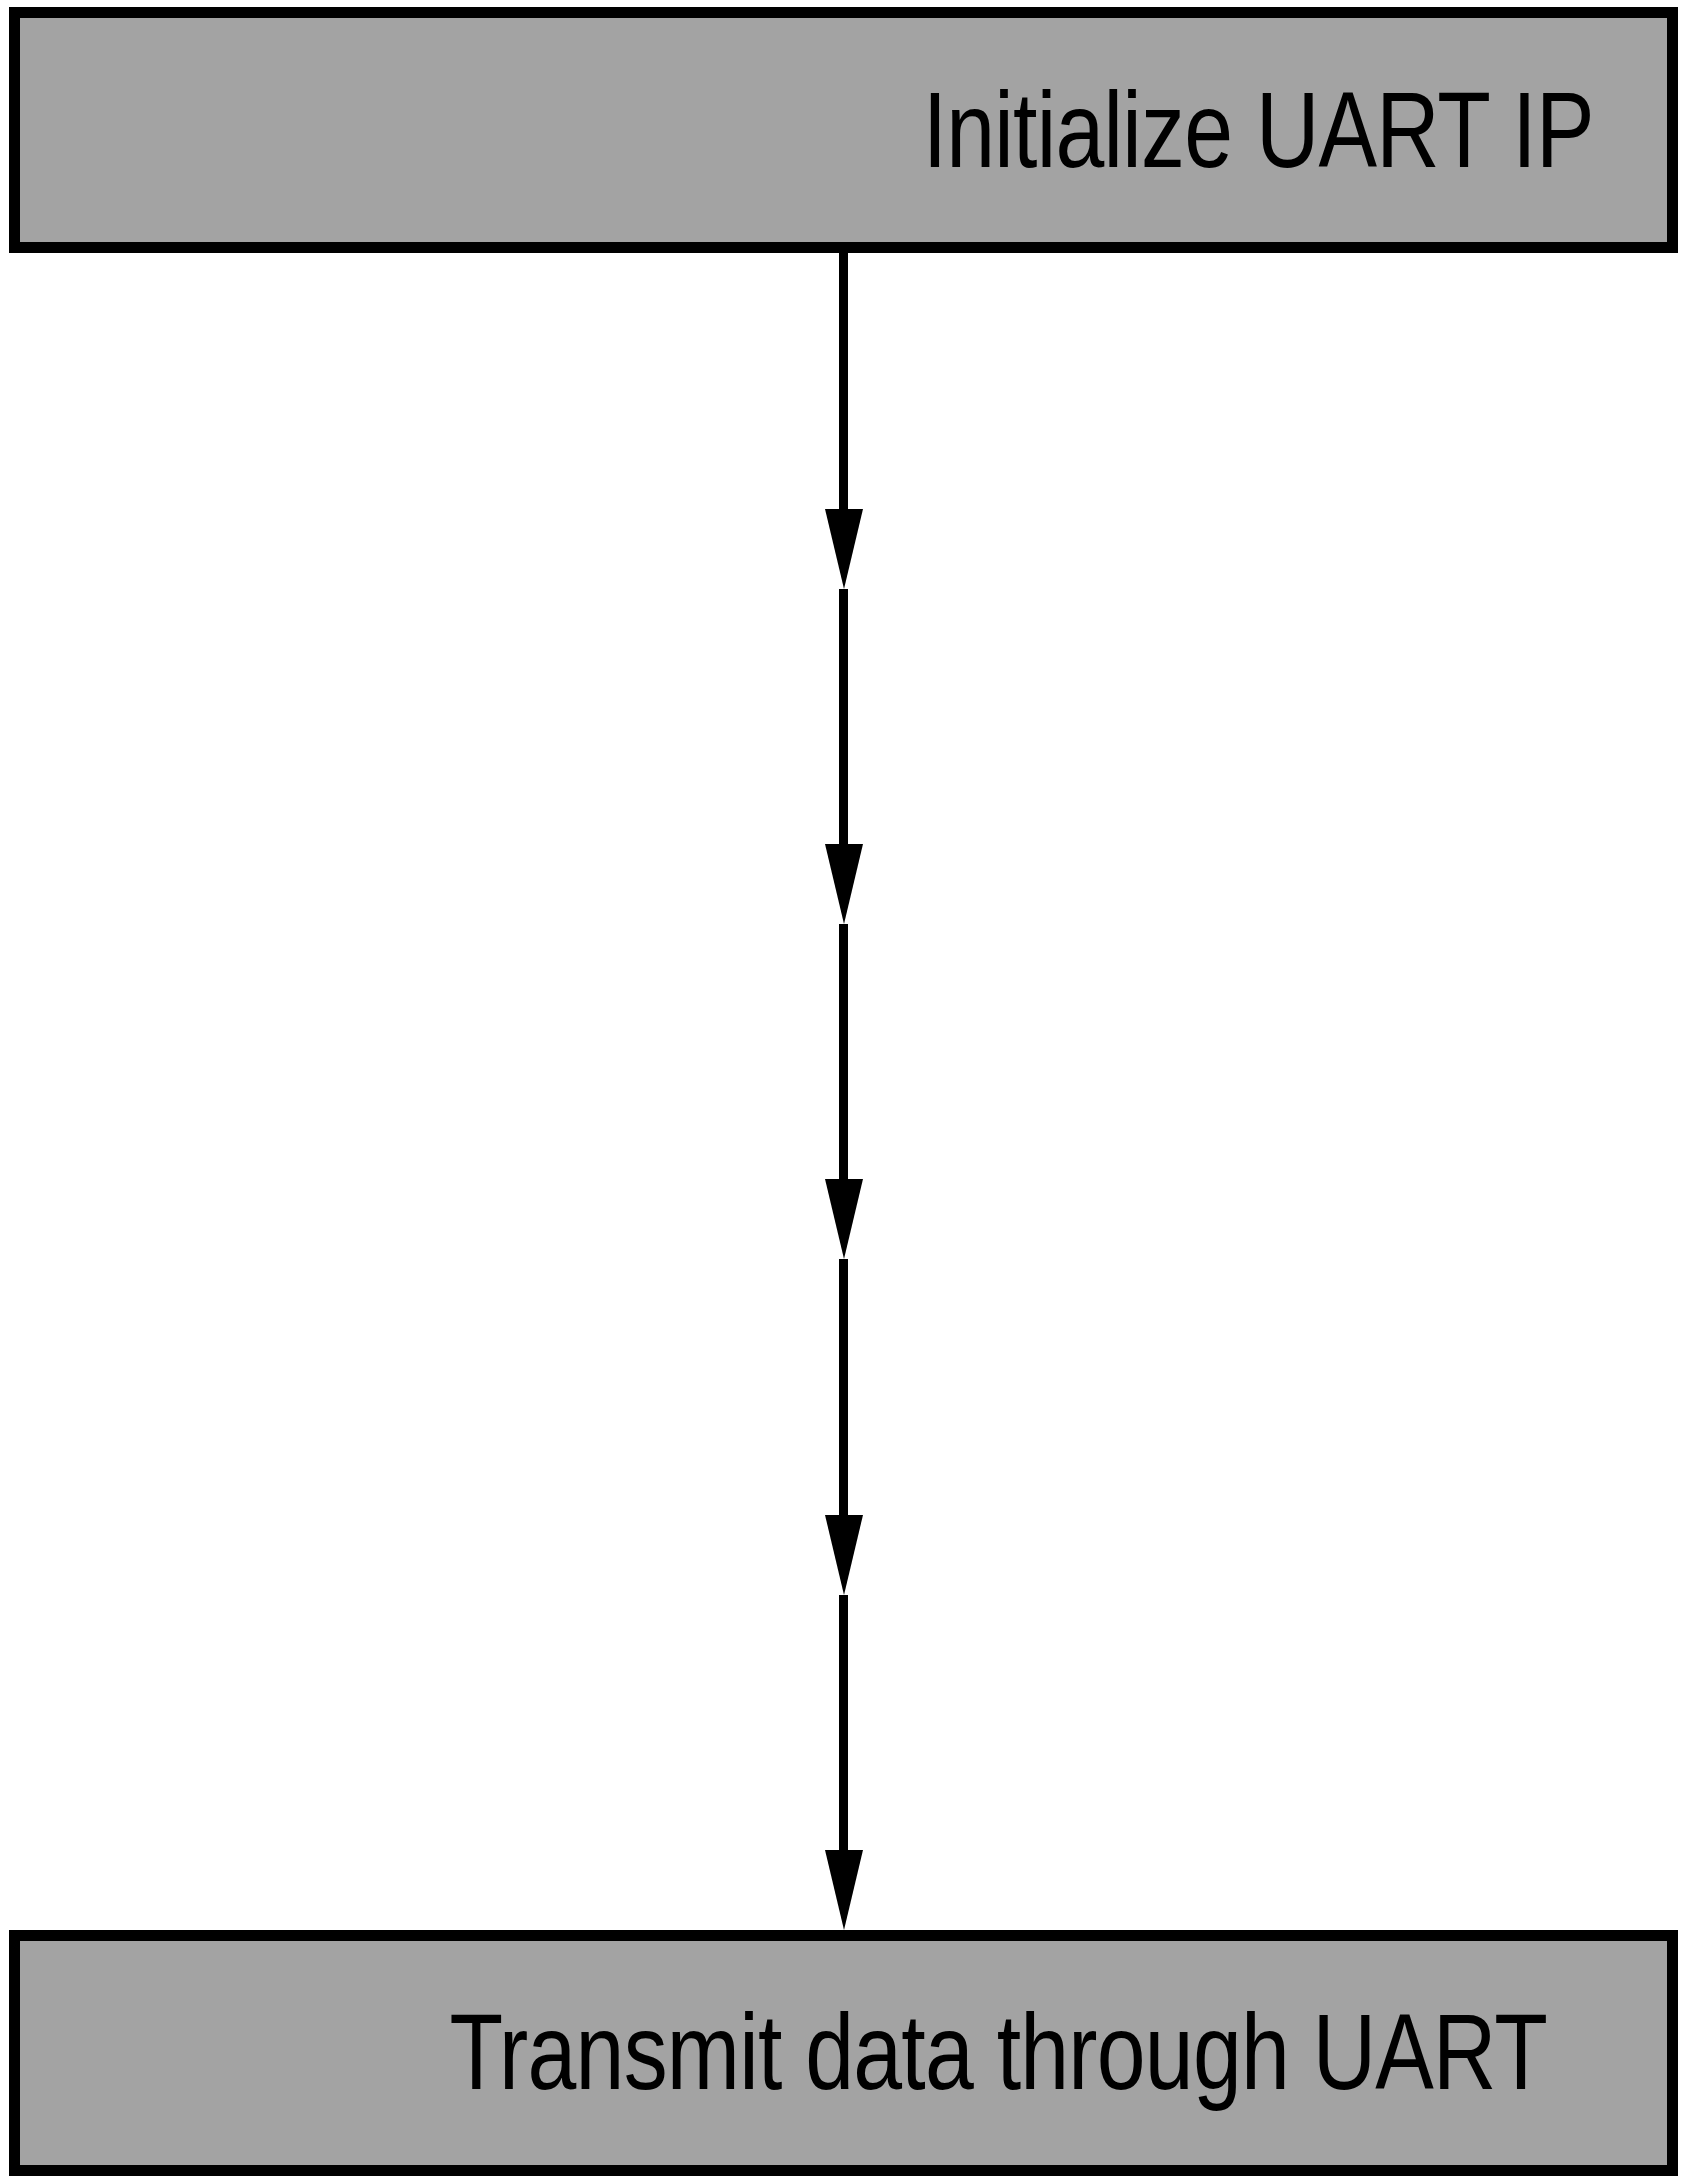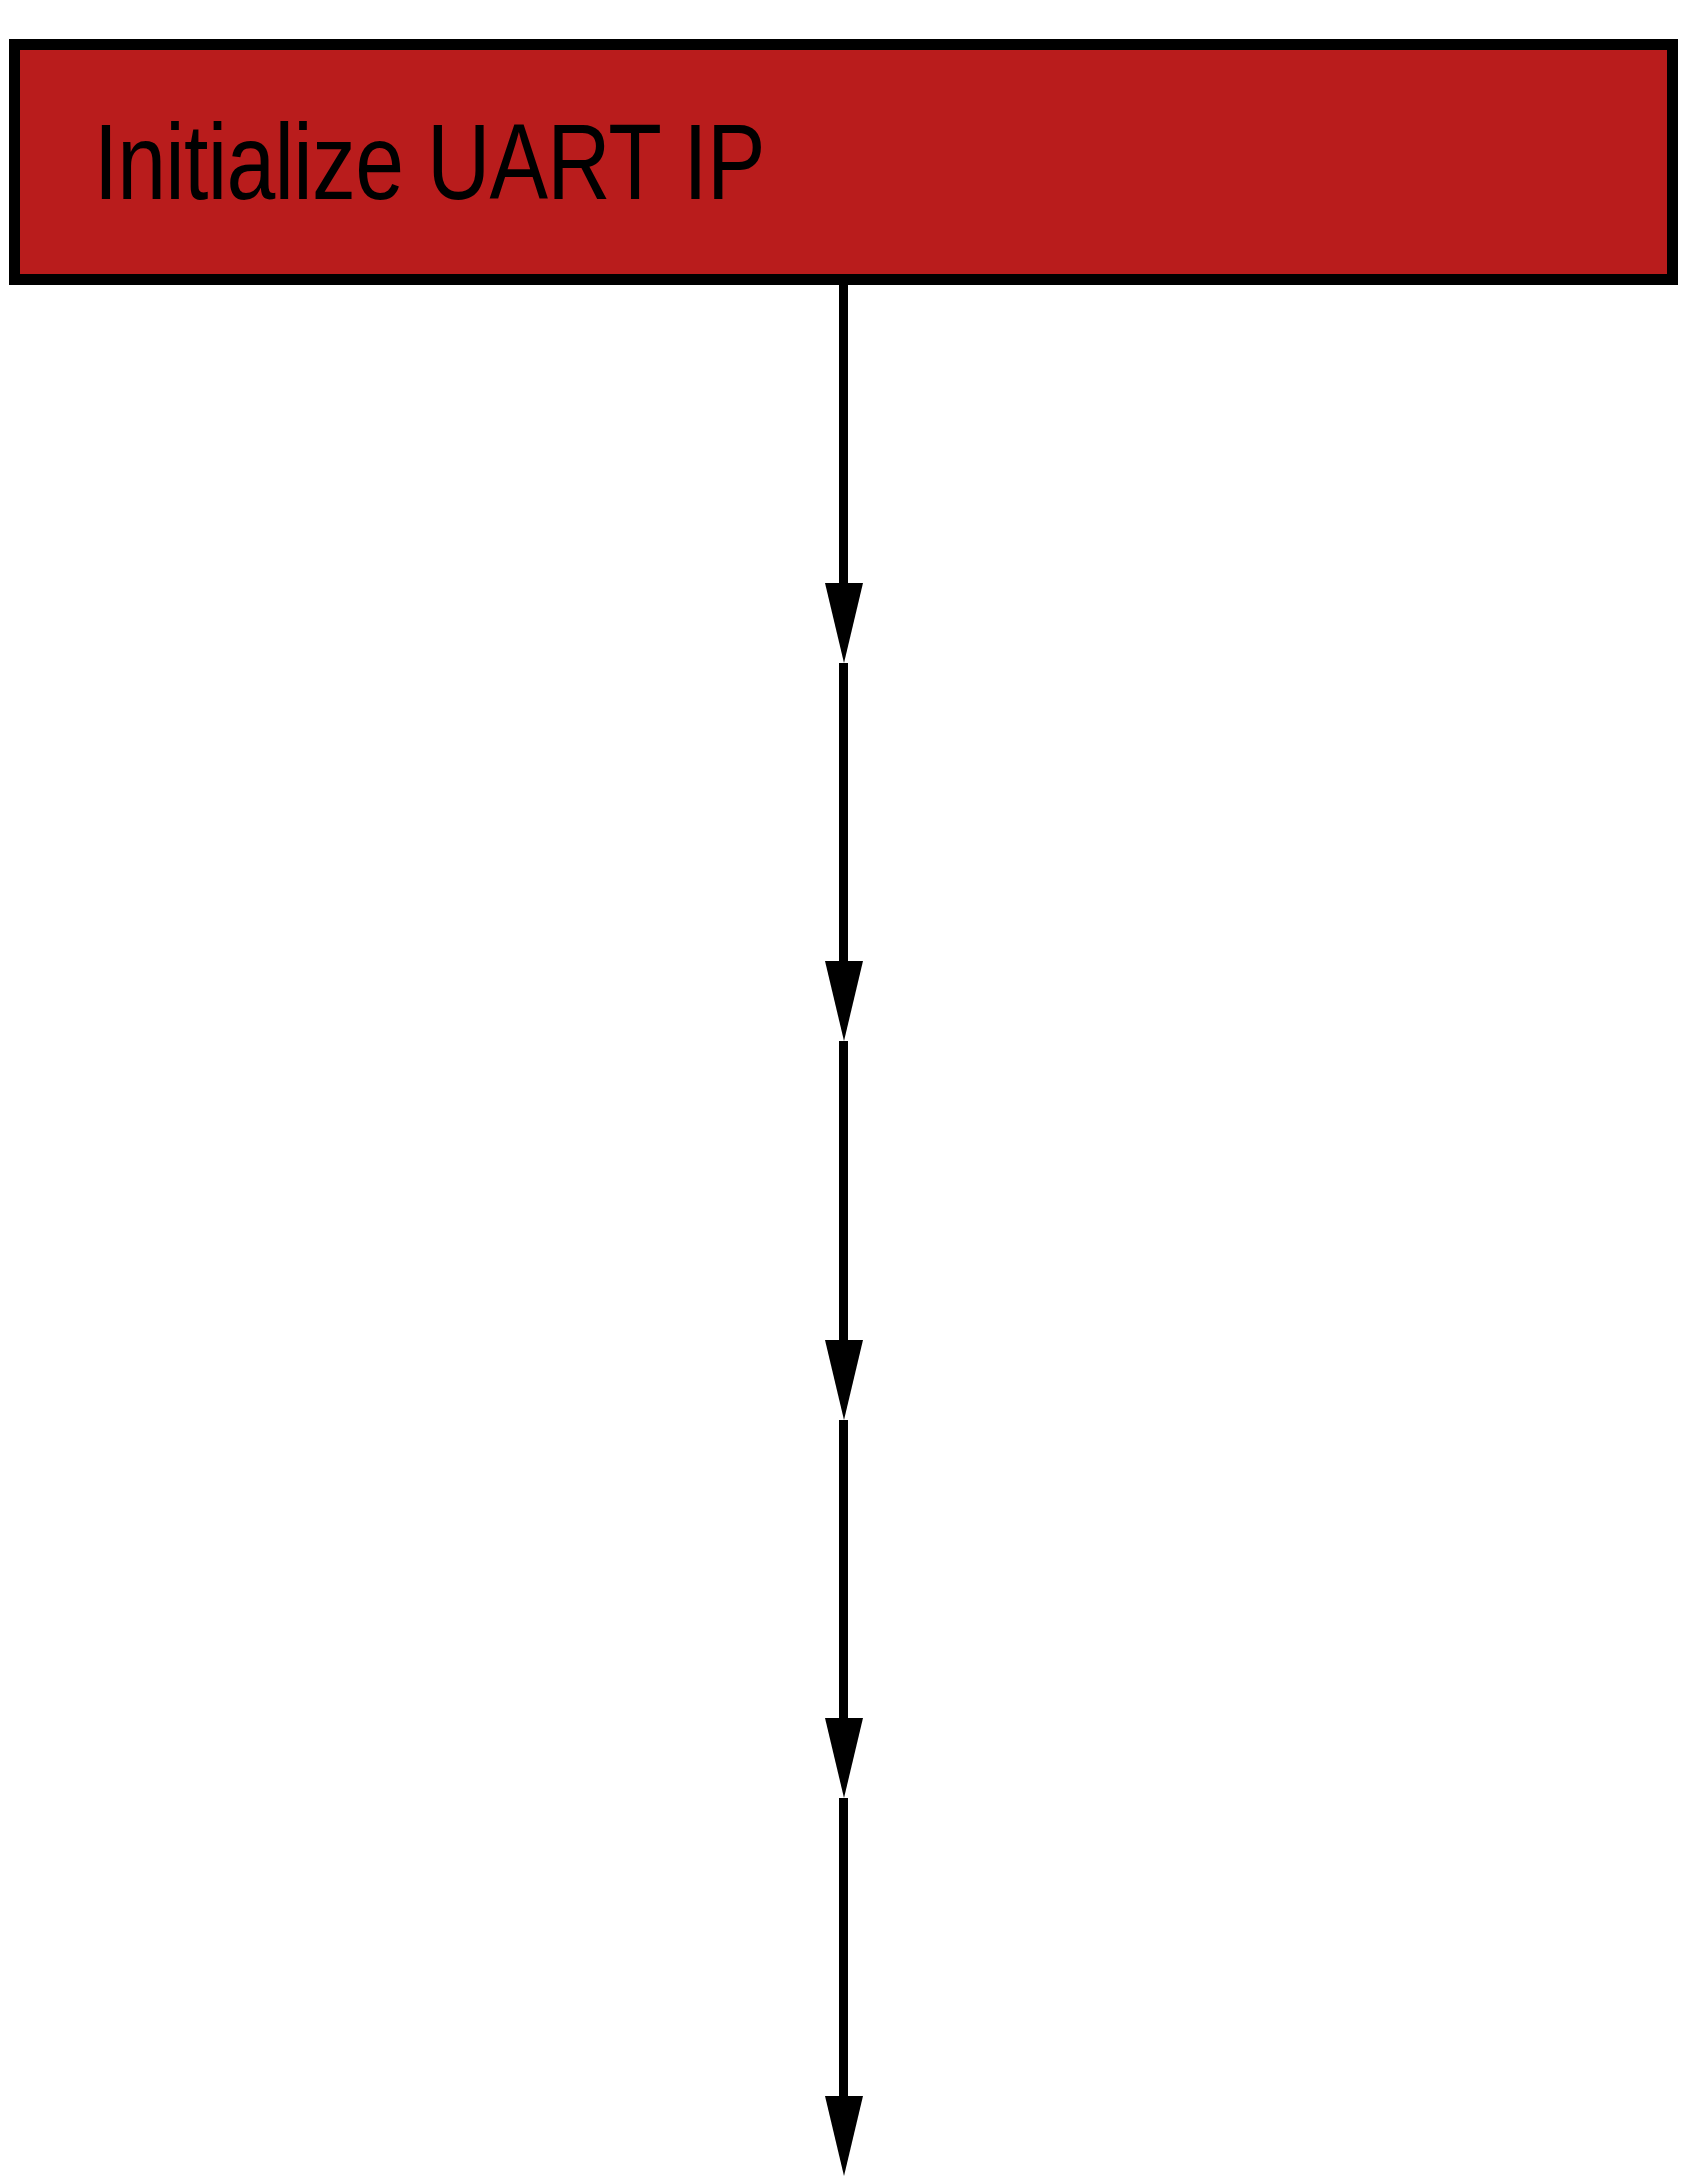--- a/index.html
+++ b/index.html
@@ -14,27 +14,26 @@
     box-sizing: border-box;
     padding: 7.2px 9px;
     display: flex;
     flex-direction: column;
     font-family: "Liberation Sans", "DejaVu Sans", sans-serif;
   }
   .flow-box {
     height: 246px;
     flex: 0 0 246px;
     border: 11.8px solid #000000;
-    background: #b91c1c;
+    background: #a3a3a3;
     box-sizing: border-box;
     display: flex;
     align-items: center;
-    justify-content: flex-start;
+    justify-content: flex-end;
     overflow: hidden;
-    margin-top: 32px;
   }
   .flow-box-label {
     font-size: 107px;
     line-height: 1;
     color: #000000;
     white-space: nowrap;
     transform: scaleX(0.82);
     transform-origin: center center;
     letter-spacing: -0.9px;
   }
@@ -90,15 +89,18 @@
     <div class="flow-arrow-stem"></div>
     <div class="flow-arrow-head"></div>
   </div>
 
 
   <div class="flow-arrow">
     <div class="flow-arrow-stem"></div>
     <div class="flow-arrow-head"></div>
   </div>
 
+  <div class="flow-box">
+    <span class="flow-box-label">Transmit data through UART</span>
+  </div>
 
 </div>
 
 
 </body></html>

